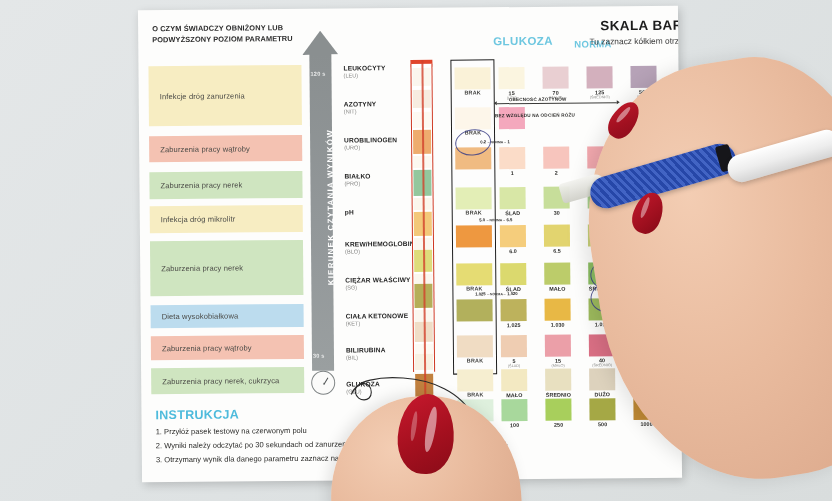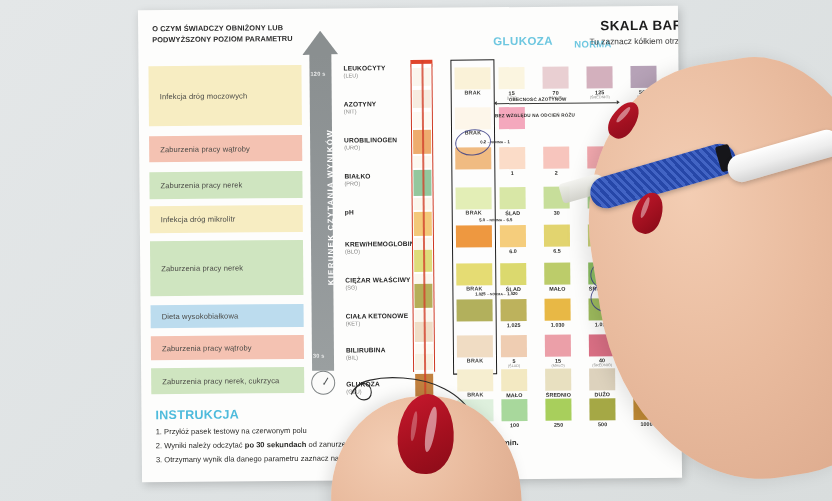--- a/index.html
+++ b/index.html
@@ -146,21 +146,21 @@
   
   .pcircle{
     position:absolute; border:1.7px solid #3c3f86; border-radius:50%;
     transform:rotate(-8deg); opacity:.85;
   }
 
   
   #instr{ position:absolute; left:14px; top:398px; width:512px; }
   .instr-title{ font-size:12.5px; font-weight:bold; color:#4ebbdc; letter-spacing:.3px;}
   .instr-line{ font-size:7.6px; color:#2a2a28; margin-top:4.5px; line-height:1.3;}
-  .b{ font-weight:bold; }
+  .b{ font-weight:normal; }
 
   
   #redline{
     position:absolute; left:283px; top:52px; width:1.6px; height:372px;
     background:#d2402a; opacity:.8;
   }
   #scribble{ position:absolute; left:200px; top:366px; width:150px; height:60px;}
 
   
   .skin{ background:radial-gradient(ellipse at 35% 30%, #f3cdb3 0%, #e9bb9e 45%, #d9a588 100%); }
@@ -246,21 +246,21 @@
       <div>O CZYM ŚWIADCZY OBNIŻONY LUB</div>
       <div>PODWYŻSZONY POZIOM PARAMETRU</div>
     </div>
     <div class="hdr-param">GLUKOZA</div>
     <div class="hdr-norma">NORMA</div>
     <div class="hdr-skala">SKALA BARWNA</div>
     <div class="hdr-skala-sub">Tu zaznacz kółkiem otrzymany wynik</div>
 
     <div id="bands" style="height: 330px; position: absolute;">
         <div class="band" style="position: absolute; top: 0px; height: 60px; background: rgb(247, 237, 194);">
-          <span>Infekcja dróg moczowych</span>
+          <span>Infekcje dróg zanurzenia</span>
         </div>
         <div class="band gap" style="position: absolute; top: 60px; height: 10px; background: transparent;"></div>
         <div class="band" style="position: absolute; top: 70px; height: 26px; background: rgb(244, 194, 178);">
           <span>Zaburzenia pracy wątroby</span>
         </div>
         <div class="band gap" style="position: absolute; top: 96px; height: 10px; background: transparent;"></div>
         <div class="band" style="position: absolute; top: 106px; height: 27px; background: rgb(207, 229, 192);">
           <span>Zaburzenia pracy nerek</span>
         </div>
         <div class="band gap" style="position: absolute; top: 133px; height: 7px; background: transparent;"></div>

